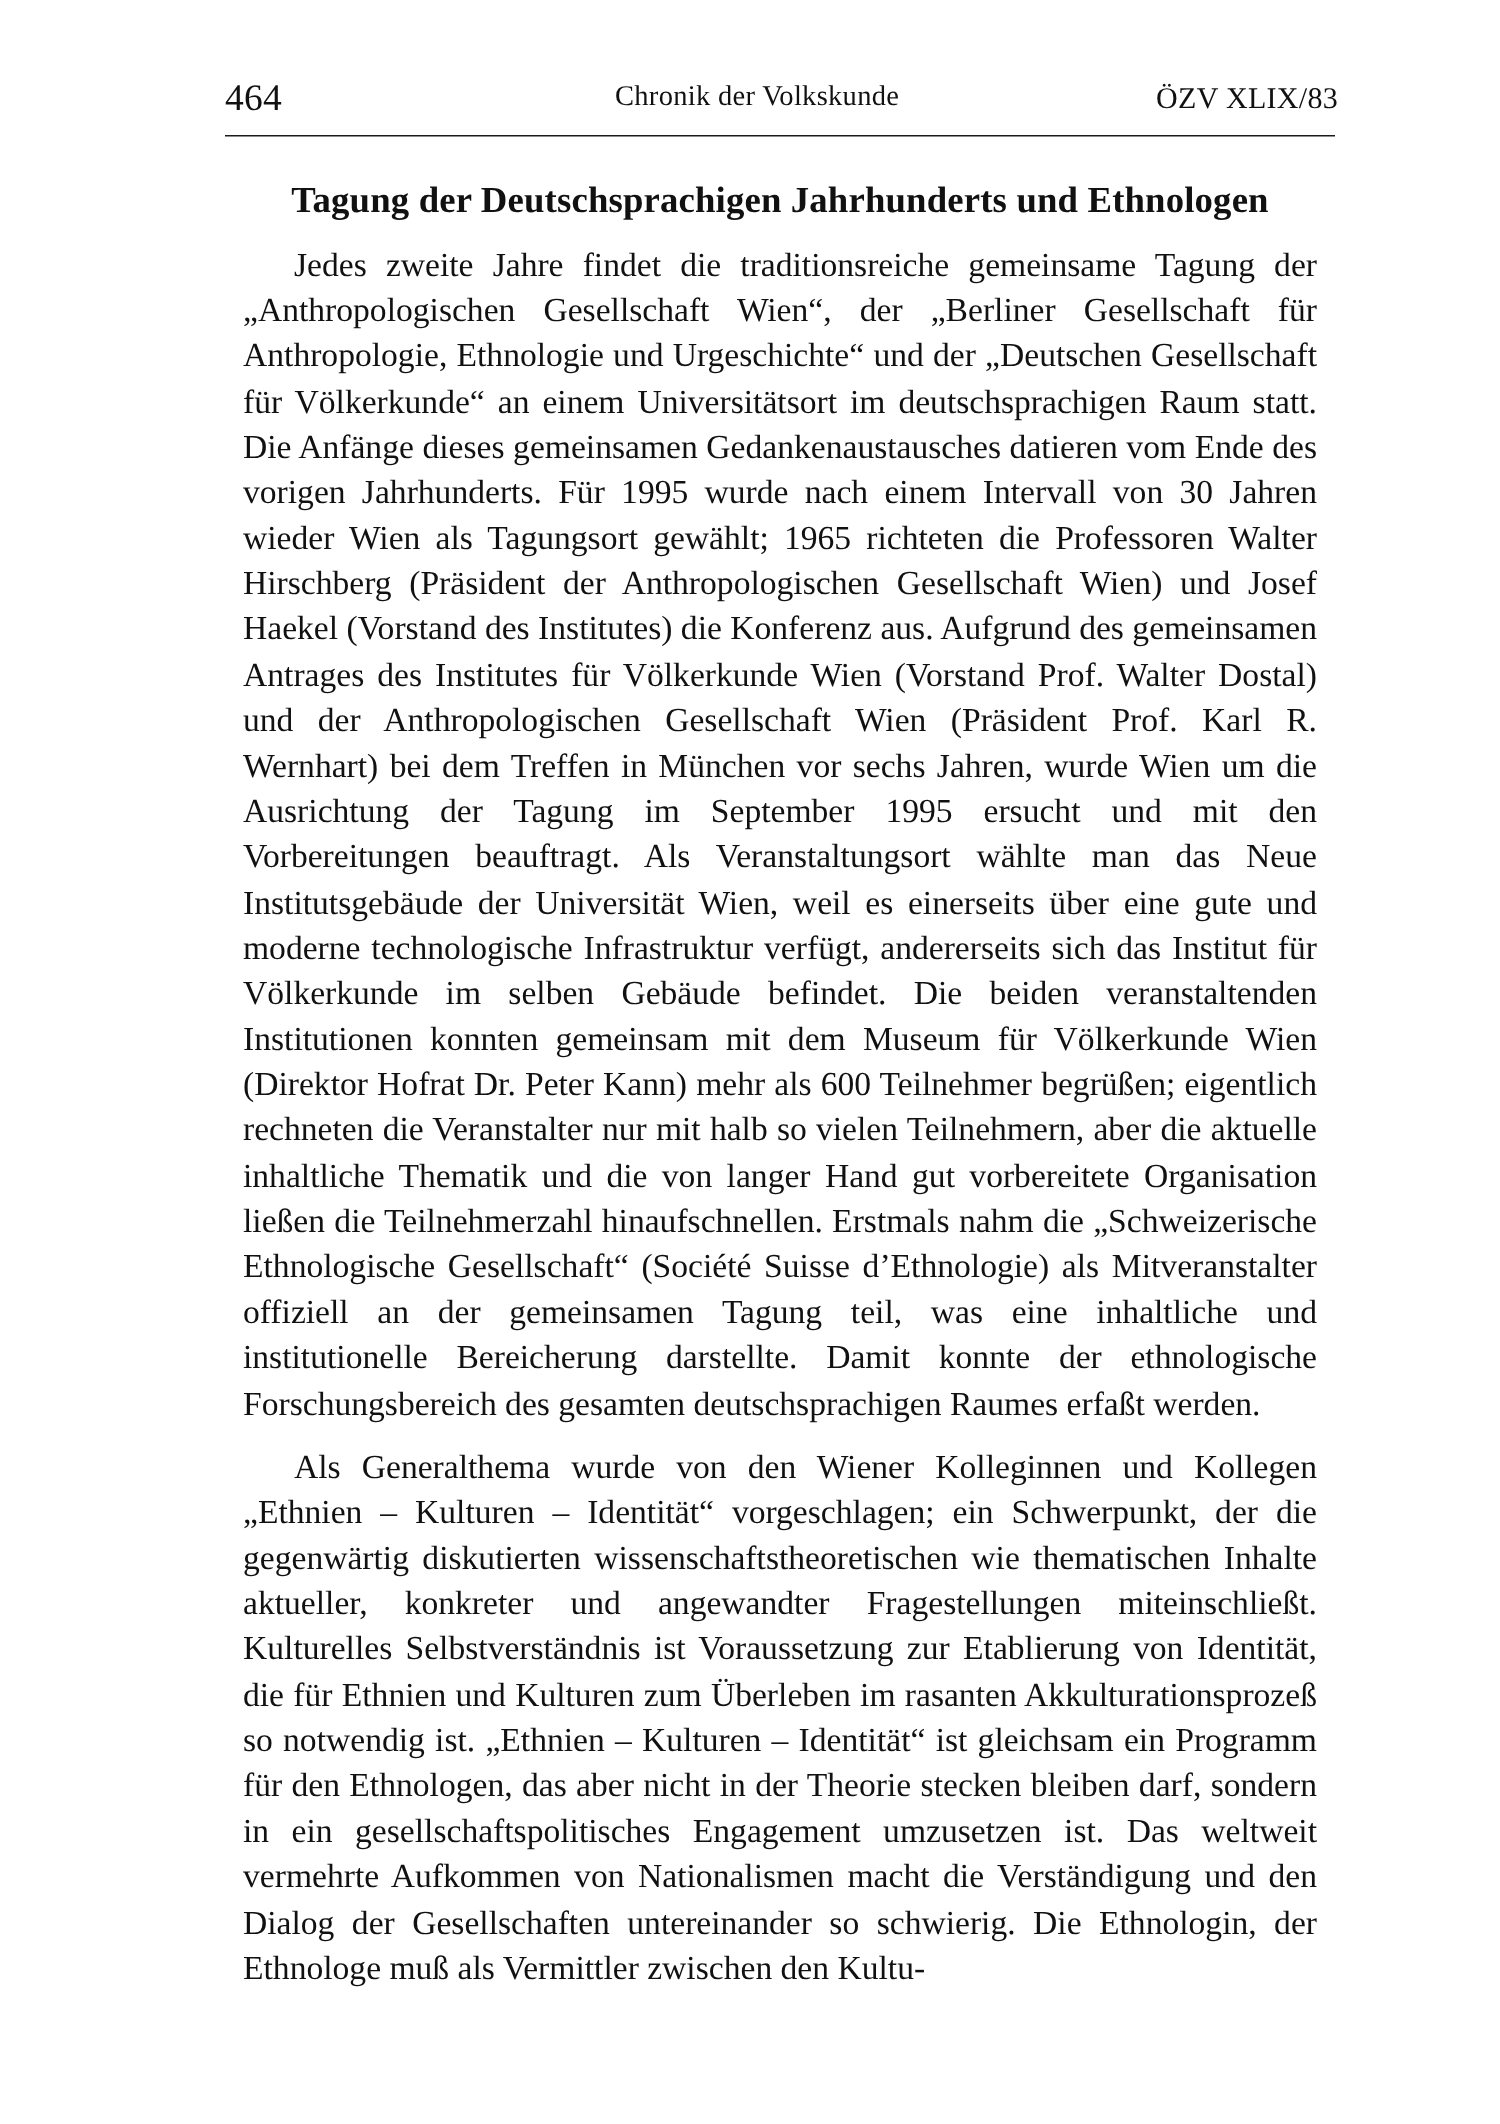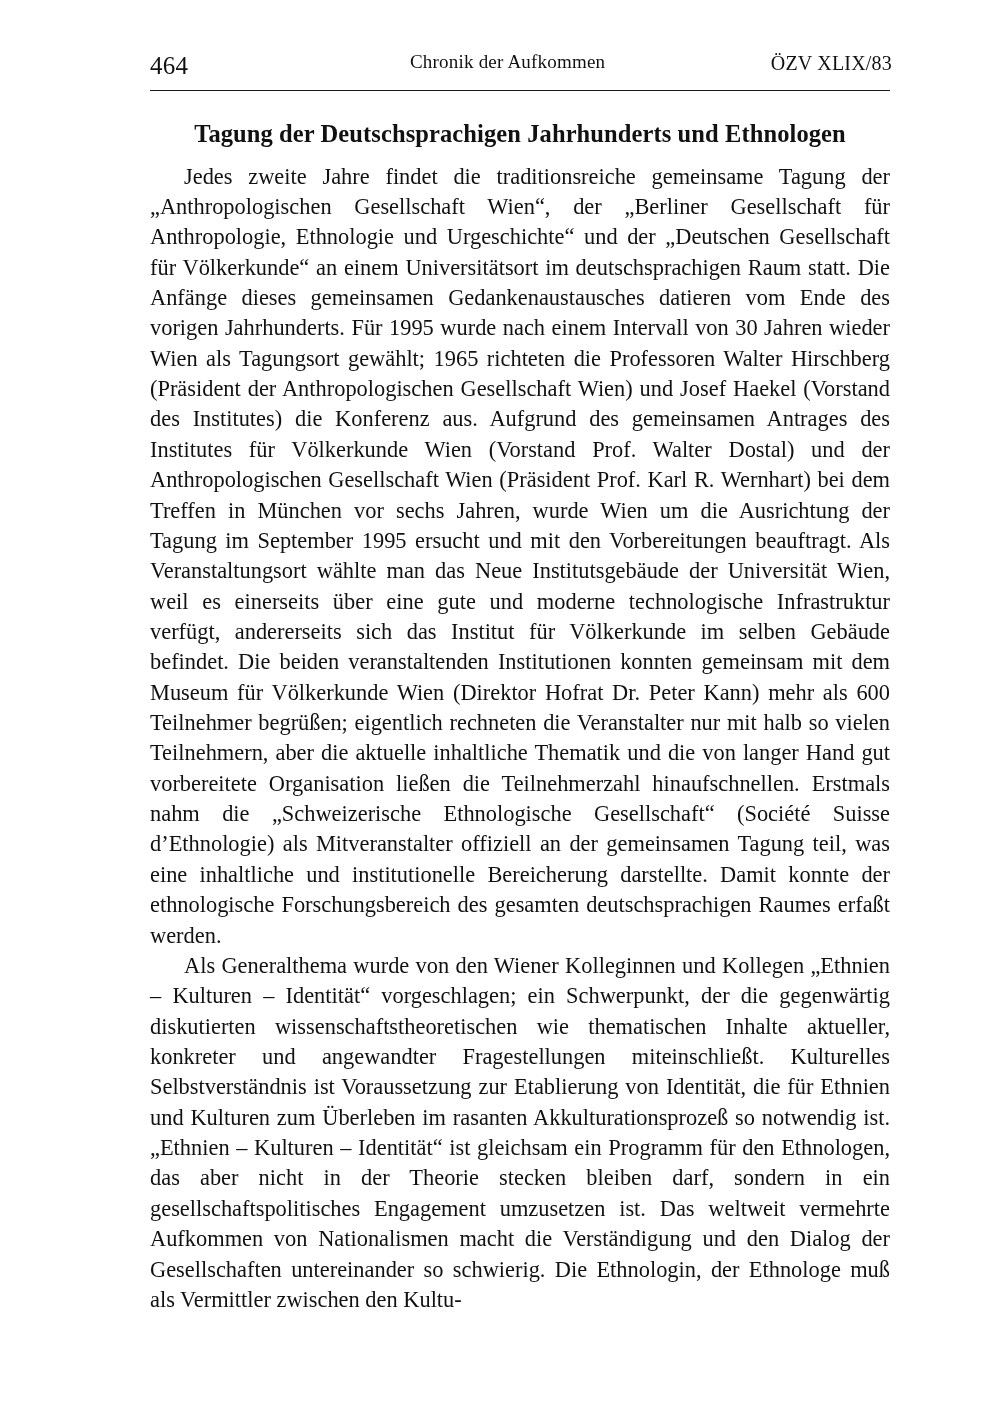--- a/index.html
+++ b/index.html
@@ -16,21 +16,21 @@
   }
   .page {
     position: relative;
     width: 1000px;
     height: 1416px;
     box-sizing: border-box;
     padding: 52px 108px 0 150px;
   }
   .running-head {
     display: flex;
-    align-items: flex-start;
+    align-items: center;
     font-size: 20px;
     line-height: 1.1;
     letter-spacing: 0.2px;
   }
   .rh-page-number {
     font-size: 25px;
     width: 130px;
     flex: 0 0 130px;
   }
   .rh-title {
@@ -61,35 +61,35 @@
   }
   .body-text {
     width: 740px;
     font-size: 22.4px;
     line-height: 1.355;
     text-align: justify;
     text-justify: inter-word;
     hyphens: manual;
   }
   .body-text p {
-    margin: 0;
+    margin: 12px;
     text-indent: 34px;
   }
   .body-text p + p {
     margin-top: 0;
   }
 </style>
 </head>
 <body>
 
 <div class="page">
 
   <div class="running-head">
     <span class="rh-page-number">464</span>
-    <span class="rh-title">Chronik der Aufkommen</span>
+    <span class="rh-title">Chronik der Volkskunde</span>
     <span class="rh-journal">ÖZV XLIX/83</span>
   </div>
 
   <hr class="rule">
 
   <h1 class="article-title">
     <span>Tagung der Deutschsprachigen Jahrhunderts und Ethnologen</span><br>
   </h1>
 
   <div class="body-text">

